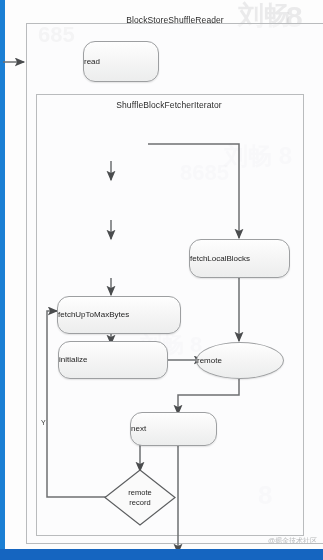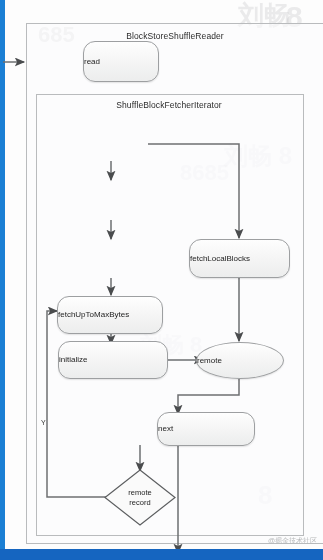--- a/index.html
+++ b/index.html
@@ -67,21 +67,21 @@
   <div class="wm" style="left:286px;top:0px;font-size:30px;">8</div>
   <div class="wm" style="left:38px;top:22px;font-size:22px;">685</div>
   <div class="wm" style="left:224px;top:140px;font-size:24px;">刘畅 8</div>
   <div class="wm" style="left:140px;top:160px;font-size:22px;margin-left:40px;">8685</div>
   <div class="wm" style="left:140px;top:330px;font-size:22px;">刘畅 8</div>
   <div class="wm" style="left:258px;top:480px;font-size:26px;">8</div>
   <div class="wm" style="left:176px;top:418px;font-size:20px;">685</div>
 
   <div class="group" style="left:26px;top:23px;width:300px;height:519px;">
   </div>
-  <div class="group-title" style="left:26px;top:31px;width:280px;padding-left:9px;">BlockStoreShuffleReader</div>
+  <div class="group-title" style="left:26px;top:15px;width:280px;padding-left:9px;">BlockStoreShuffleReader</div>
 
   <div class="group" style="left:36px;top:94px;width:266px;height:440px;">
   </div>
   <div class="group-title" style="left:36px;top:100px;width:266px;">ShuffleBlockFetcherIterator</div>
 
   <svg id="edges" viewBox="0 0 323 560">
     <defs>
       <marker id="ah" markerWidth="8" markerHeight="8" refX="6.2" refY="3" orient="auto" markerUnits="strokeWidth">
         <path d="M0,0 L7,3 L0,6 L1.6,3 z" fill="#4a4c4e"></path>
       </marker>
@@ -114,37 +114,37 @@
     </g>
   </svg>
 
   <div class="node rrect" style="left:83px;top:41px;width:76px;height:41px;">
     <span>read</span>
   </div>
 
 
 
 
-  <div class="node rrect" style="left:57px;top:296px;width:106px;height:38px;">
+  <div class="node rrect" style="left:57px;top:296px;width:124px;height:38px;">
     <span>fetchUpToMaxBytes</span>
   </div>
 
   <div class="node rrect" style="left:58px;top:341px;width:110px;height:38px;">
     <span>initialize</span>
   </div>
 
   <div class="node rrect" style="left:189px;top:239px;width:101px;height:39px;">
     <span>fetchLocalBlocks</span>
   </div>
 
   <div class="node ellipse" style="left:196px;top:342px;width:88px;height:37px;">
     <span>remote</span>
   </div>
 
-  <div class="node rrect" style="left:130px;top:412px;width:98px;height:34px;margin-left:27px;">
+  <div class="node rrect" style="left:130px;top:412px;width:87px;height:34px;">
     <span>next</span>
   </div>
 
   <div class="node diamond" style="left:104px;top:469px;width:72px;height:57px;">
     <svg class="dshape" viewBox="0 0 72 57" preserveAspectRatio="none">
       <polygon points="36,1 71,28.5 36,56 1,28.5" fill="#fafafa" stroke="#5c5e60" stroke-width="1.2"></polygon>
     </svg>
     <div class="dlabel">
       <div>remote</div>
       <div>record</div>

